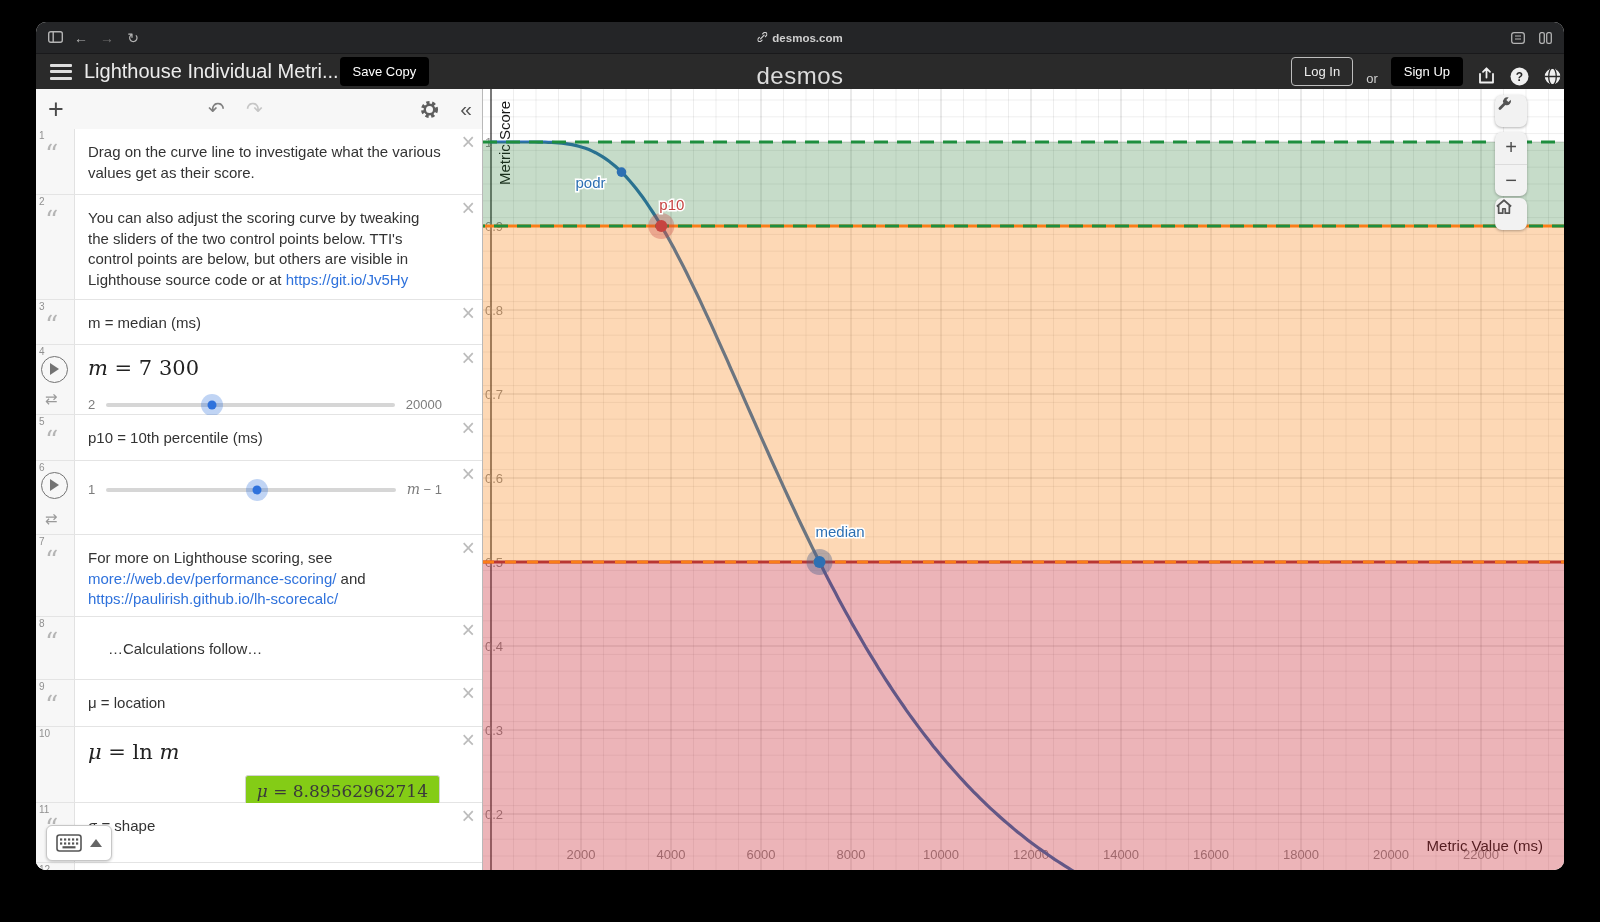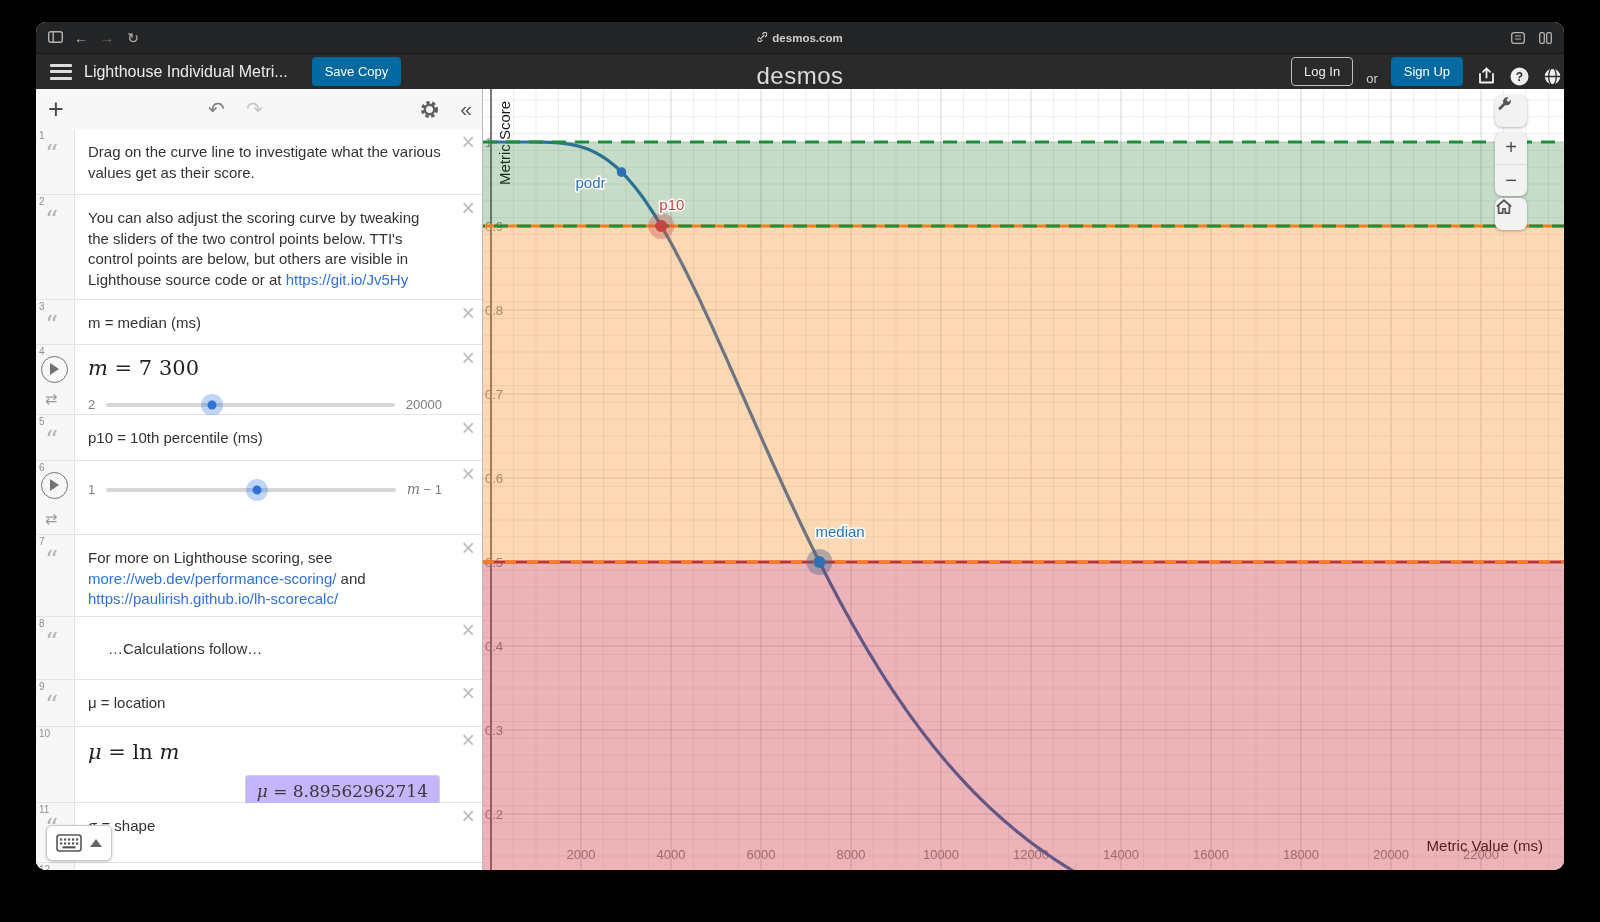--- a/index.html
+++ b/index.html
@@ -12,22 +12,22 @@
     display:flex;align-items:center;color:#b9b9b9;}
   .bicon{width:26px;text-align:center;font-size:14px;color:#b4b4b4;}
   .bicon.dim{color:#6f6f6f;}
   .url-box{position:absolute;left:50%;transform:translateX(-50%);display:flex;align-items:flex-start;gap:5px;
     color:#cfcfcf;font-size:11.5px;font-weight:bold;}
   .win-icons{margin-left:auto;display:flex;gap:14px;margin-right:12px;}
   
   .app-header{position:relative;height:35px;background:#2a2a2a;display:flex;align-items:center;color:#e8e8e8;}
   .hamburger{width:22px;height:16px;margin:0 12px 0 14px;display:flex;flex-direction:column;justify-content:space-between;cursor:pointer;}
   .hamburger span{height:3px;background:#dedede;border-radius:1px;}
-  .doc-title{font-size:16px;color:#ececec;margin-right:24px;white-space:nowrap;}
-  .btn-primary{background:#0369a1;color:#fff;border:none;border-radius:4px;font-size:13px;
+  .doc-title{font-size:20px;color:#ececec;margin-right:1px;white-space:nowrap;}
+  .btn-primary{background:#000000;color:#fff;border:none;border-radius:4px;font-size:13px;
     padding:7px 13px;font-family:inherit;cursor:pointer;}
   .wordmark{position:absolute;left:50%;transform:translateX(-50%);font-size:24px;letter-spacing:.5px;
     color:#dcdcdc;font-weight:500;margin-top:8px;}
   .header-right{margin-left:auto;display:flex;align-items:flex-end;gap:13px;padding-right:2px;}
   .btn-outline{background:transparent;color:#eee;border:1px solid #bdbdbd;border-radius:4px;
     font-size:13px;padding:6px 12px;font-family:inherit;cursor:pointer;}
   .or-text{color:#cfcfcf;font-size:13px;}
   .hicon{width:20px;height:20px;display:flex;align-items:center;justify-content:center;}
   
   .main{display:flex;height:782px;}
@@ -51,21 +51,21 @@
   .math i{font-style:italic;}
   .math sub{font-size:13px;}
   .slider-line{display:flex;align-items:center;margin-top:10px;height:20px;}
   .slim{font-size:13px;color:#7c7c7c;flex:none;}
   .slim .math-sm{font-family:"DejaVu Serif",serif;font-style:italic;font-size:14px;}
   .track{position:relative;flex:1;height:4px;background:#d6d6d6;border-radius:2px;margin:0 11px;cursor:pointer;}
   .handle{position:absolute;top:50%;width:22px;height:22px;transform:translate(-50%,-50%);
     background:rgba(47,114,220,.30);border-radius:50%;cursor:pointer;}
   .handle::after{content:"";position:absolute;left:50%;top:50%;width:9px;height:9px;transform:translate(-50%,-50%);
     background:#2f72dc;border-radius:50%;}
-  .result-box{float:right;margin:8px 2px 0 0;border:1px solid #d2d2d2;border-radius:3px;background:#c4b5fd;
+  .result-box{float:right;margin:8px 2px 0 0;border:1px solid #d2d2d2;border-radius:3px;background:#84cc16;
     padding:4px 11px;font-family:"DejaVu Serif",serif;font-size:17px;color:#3a3a3a;}
   .kbd-btn{position:absolute;left:10px;bottom:10px;width:64px;height:34px;background:#fff;border:1px solid #c7c7c7;
     border-radius:6px;box-shadow:0 1px 3px rgba(0,0,0,.2);display:flex;align-items:center;justify-content:center;gap:8px;cursor:pointer;z-index:5;}
   .tri-up{width:0;height:0;border-left:6px solid transparent;border-right:6px solid transparent;border-bottom:8px solid #666;}
   
   .graph{position:relative;flex:1;background:#fff;overflow:hidden;}
   .graph svg{position:absolute;left:0;top:0;}
   .gctl{position:absolute;background:#f2f2f2;border-radius:7px;box-shadow:0 1px 3px rgba(0,0,0,.3);
     color:#555;display:flex;align-items:center;justify-content:center;cursor:pointer;}
   .gctl.single{width:32px;height:32px;}

